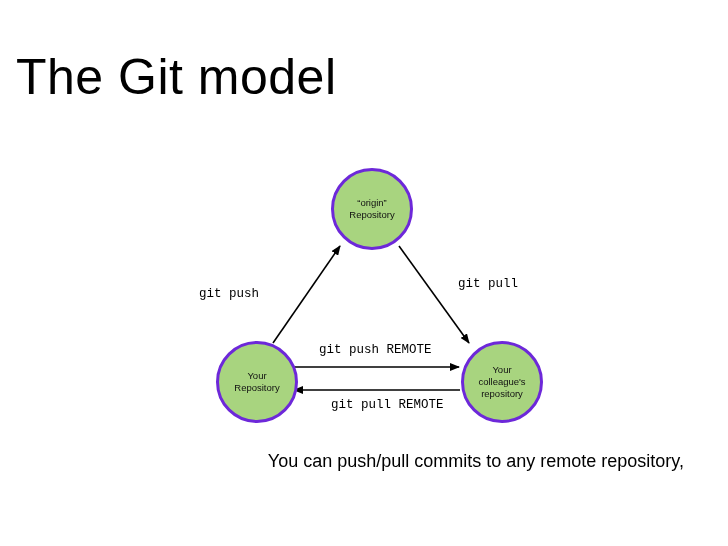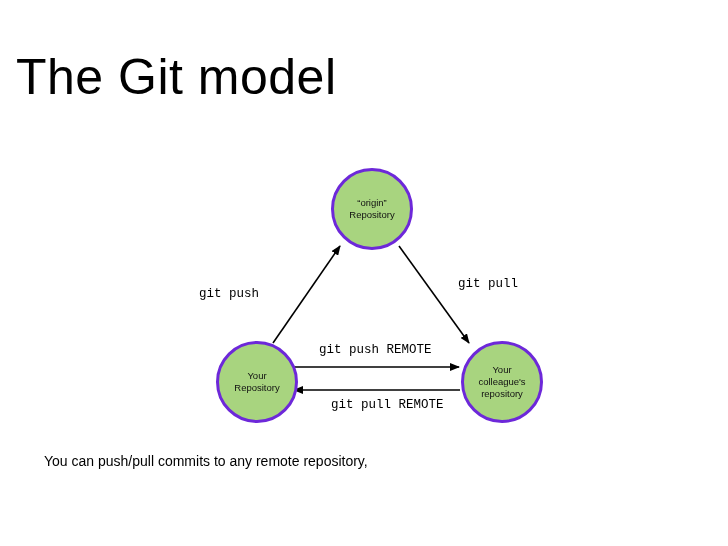--- a/index.html
+++ b/index.html
@@ -101,22 +101,22 @@
   #label-pull-remote {
     left: 319px;
     top: 258px;
     margin-left: 12px;
   }
   #caption {
     position: absolute;
     left: 44px;
     top: 448px;
     width: 640px;
-    text-align: left;
-    font-size: 14px;
+    text-align: right;
+    font-size: 18px;
     line-height: 27px;
     color: #000000;
     font-family: "Liberation Sans", sans-serif;
   }
   svg.arrows {
     position: absolute;
     left: 0;
     top: 0;
     width: 728px;
     height: 290px;

